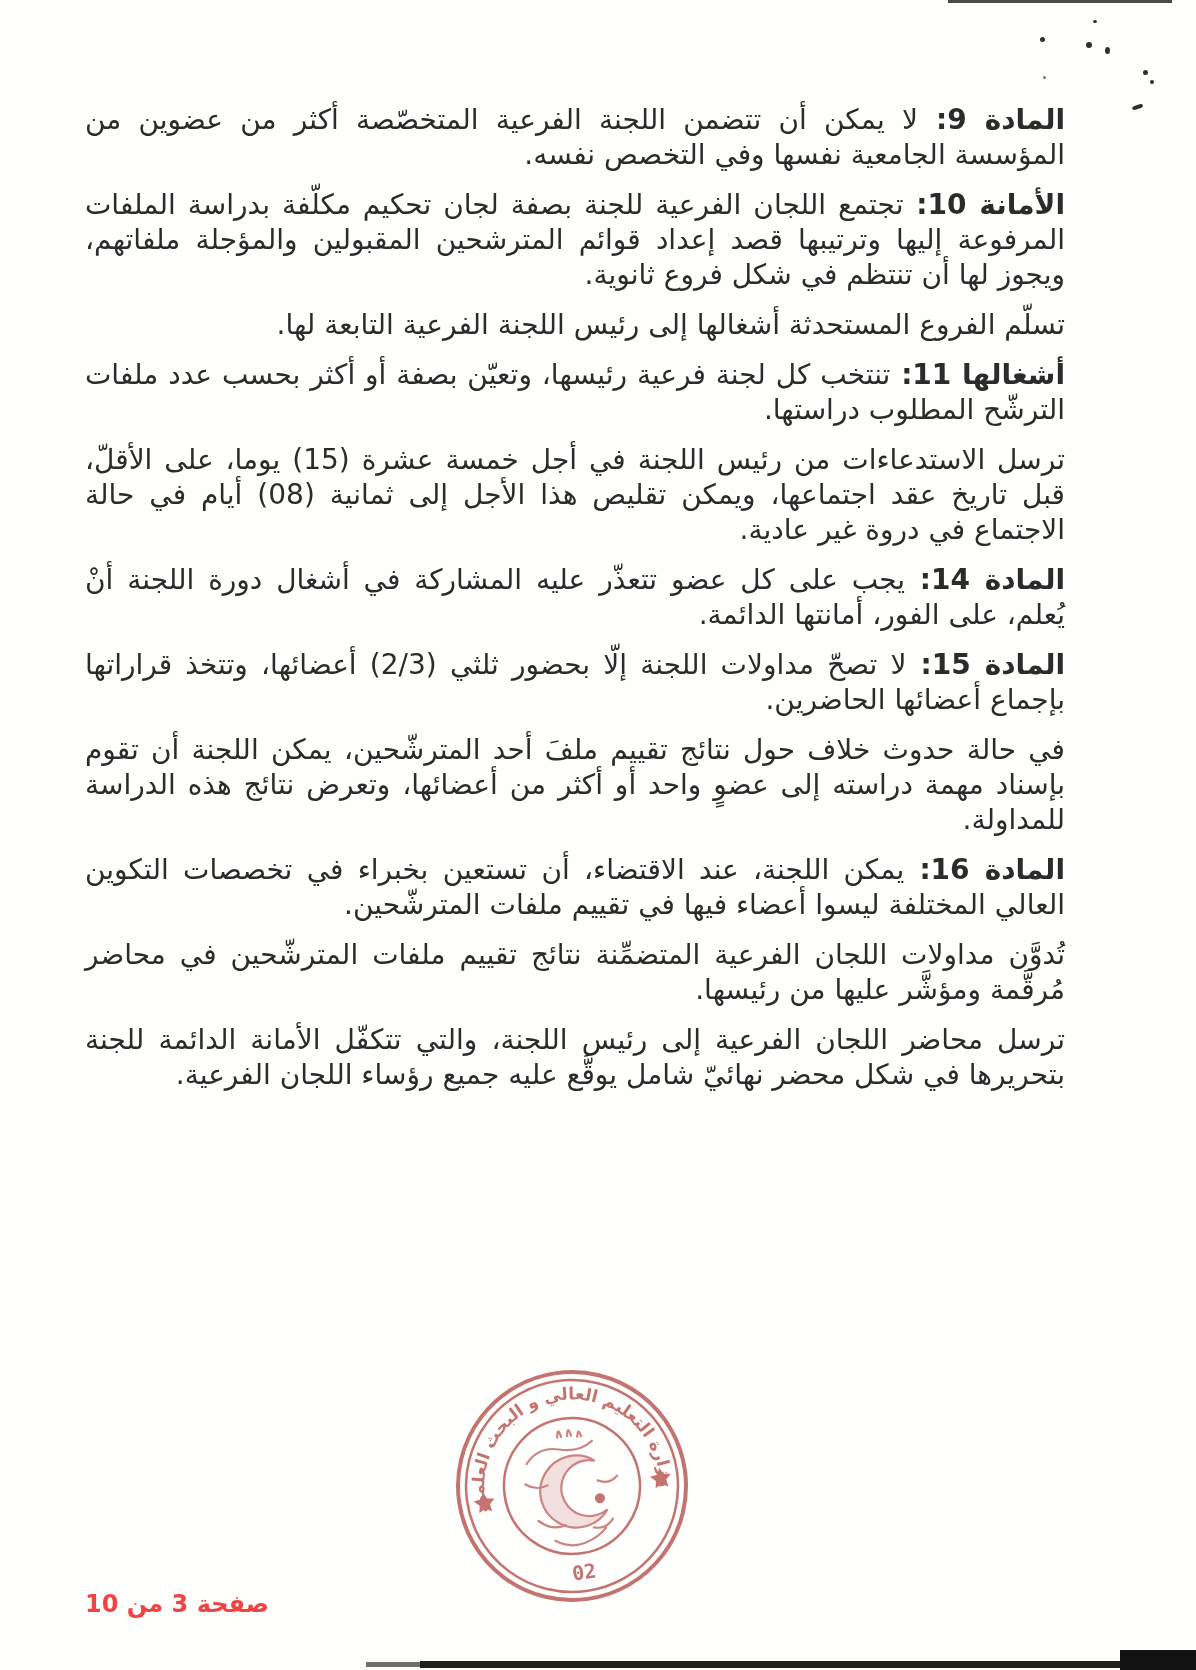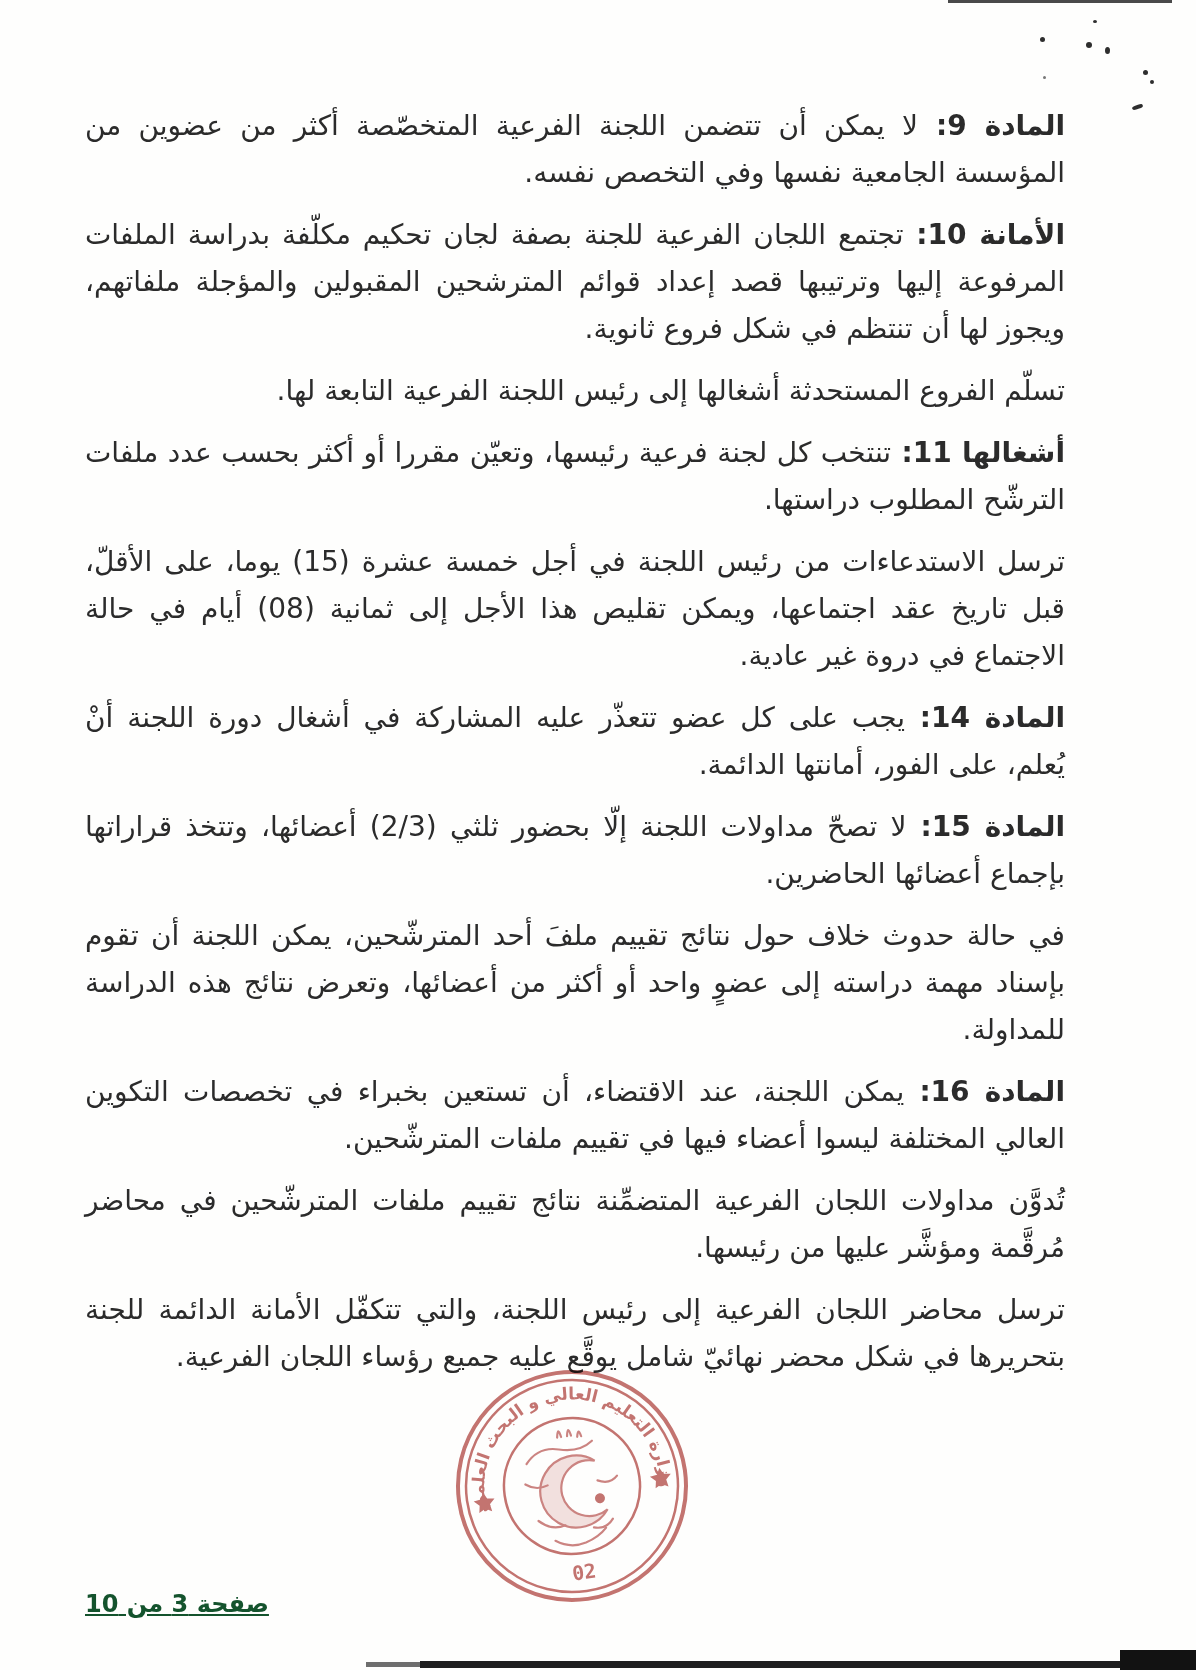--- a/index.html
+++ b/index.html
@@ -9,29 +9,29 @@
     font-family:"DejaVu Sans",sans-serif;
   }
   .page{position:absolute;inset:0;direction:rtl;}
   
   .content{
     position:absolute;top:102px;right:131px;width:980px;
     direction:rtl;color:#2b2b2b;
   }
   .para{
     margin:0 0 15px 0;
-    font-size:28px;line-height:47px;
+    font-size:28px;line-height:35px;
     text-align:justify;text-justify:inter-word;
     letter-spacing:0;
   }
   .para .lead{font-weight:700;}
   
   .footer{
     position:absolute;left:85px;top:1590px;
-    direction:rtl;font-size:24px;font-weight:700;color:#14532d;text-decoration:underline;
+    direction:rtl;font-size:24px;font-weight:700;color:#ef4444;
   }
   
   .stamp{
     position:absolute;left:452px;top:1366px;width:240px;height:240px;
     transform:rotate(-8deg);
     opacity:.8;mix-blend-mode:multiply;
   }
   
   .scan-strip{position:absolute;background:#1f1f1f;}
   .strip-main{left:420px;top:1661px;width:776px;height:7px;}
@@ -50,21 +50,21 @@
 </style>
 </head>
 <body>
 
 <div class="page">
 
   <div class="content">
     <p class="para"><span class="lead">المادة 9: </span><span>لا يمكن أن تتضمن اللجنة الفرعية المتخصّصة أكثر من عضوين من المؤسسة الجامعية نفسها وفي التخصص نفسه.</span></p>
     <p class="para"><span class="lead">الأمانة 10: </span><span>تجتمع اللجان الفرعية للجنة بصفة لجان تحكيم مكلّفة بدراسة الملفات المرفوعة إليها وترتيبها قصد إعداد قوائم المترشحين المقبولين والمؤجلة ملفاتهم، ويجوز لها أن تنتظم في شكل فروع ثانوية.</span></p>
     <p class="para"><span class="lead"></span><span>تسلّم الفروع المستحدثة أشغالها إلى رئيس اللجنة الفرعية التابعة لها.</span></p>
-    <p class="para"><span class="lead">أشغالها 11: </span><span>تنتخب كل لجنة فرعية رئيسها، وتعيّن مقررا أو أكثر بحسب عدد ملفات الترشّح المطلوب دراستها.</span></p>
+    <p class="para"><span class="lead">أشغالها 11: </span><span>تنتخب كل لجنة فرعية رئيسها، وتعيّن بصفة أو أكثر بحسب عدد ملفات الترشّح المطلوب دراستها.</span></p>
     <p class="para"><span class="lead"></span><span>ترسل الاستدعاءات من رئيس اللجنة في أجل خمسة عشرة (15) يوما، على الأقلّ، قبل تاريخ عقد اجتماعها، ويمكن تقليص هذا الأجل إلى ثمانية (08) أيام في حالة الاجتماع في دروة غير عادية.</span></p>
     <p class="para"><span class="lead">المادة 14: </span><span>يجب على كل عضو تتعذّر عليه المشاركة في أشغال دورة اللجنة أنْ يُعلم، على الفور، أمانتها الدائمة.</span></p>
     <p class="para"><span class="lead">المادة 15: </span><span>لا تصحّ مداولات اللجنة إلّا بحضور ثلثي (2/3) أعضائها، وتتخذ قراراتها بإجماع أعضائها الحاضرين.</span></p>
     <p class="para"><span class="lead"></span><span>في حالة حدوث خلاف حول نتائج تقييم ملفَ أحد المترشّحين، يمكن اللجنة أن تقوم بإسناد مهمة دراسته إلى عضوٍ واحد أو أكثر من أعضائها، وتعرض نتائج هذه الدراسة للمداولة.</span></p>
     <p class="para"><span class="lead">المادة 16: </span><span>يمكن اللجنة، عند الاقتضاء، أن تستعين بخبراء في تخصصات التكوين العالي المختلفة ليسوا أعضاء فيها في تقييم ملفات المترشّحين.</span></p>
     <p class="para"><span class="lead"></span><span>تُدوَّن مداولات اللجان الفرعية المتضمِّنة نتائج تقييم ملفات المترشّحين في محاضر مُرقَّمة ومؤشَّر عليها من رئيسها.</span></p>
     <p class="para"><span class="lead"></span><span>ترسل محاضر اللجان الفرعية إلى رئيس اللجنة، والتي تتكفّل الأمانة الدائمة للجنة بتحريرها في شكل محضر نهائيّ شامل يوقَّع عليه جميع رؤساء اللجان الفرعية.</span></p>
 
   </div>
 

